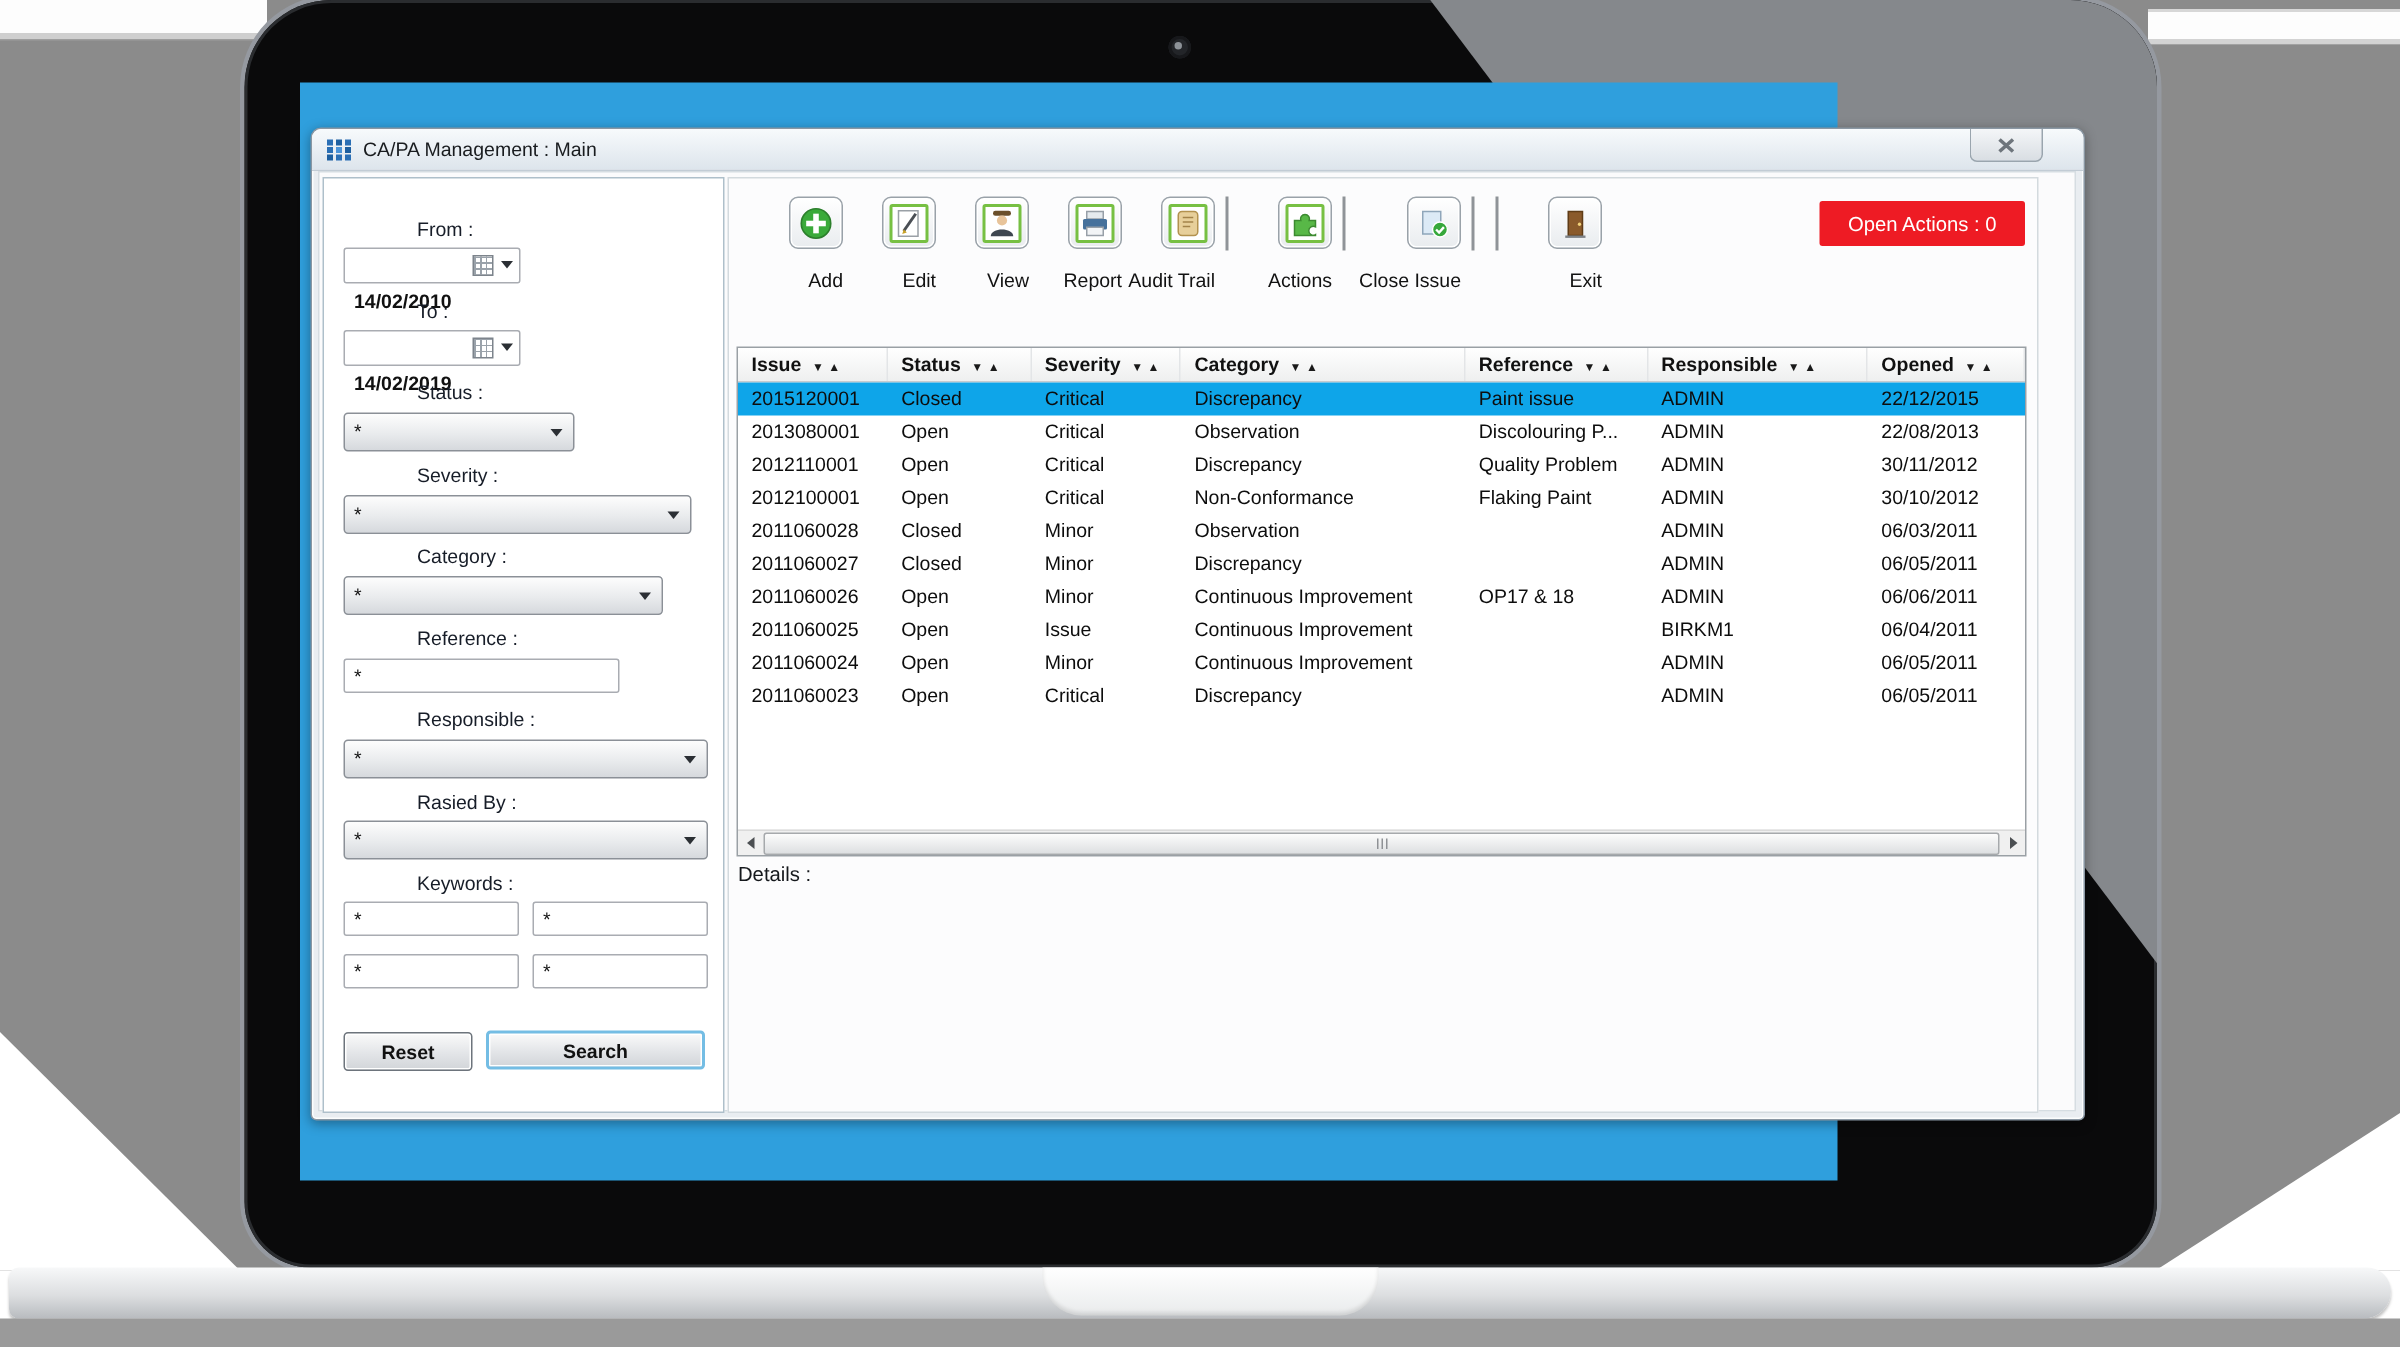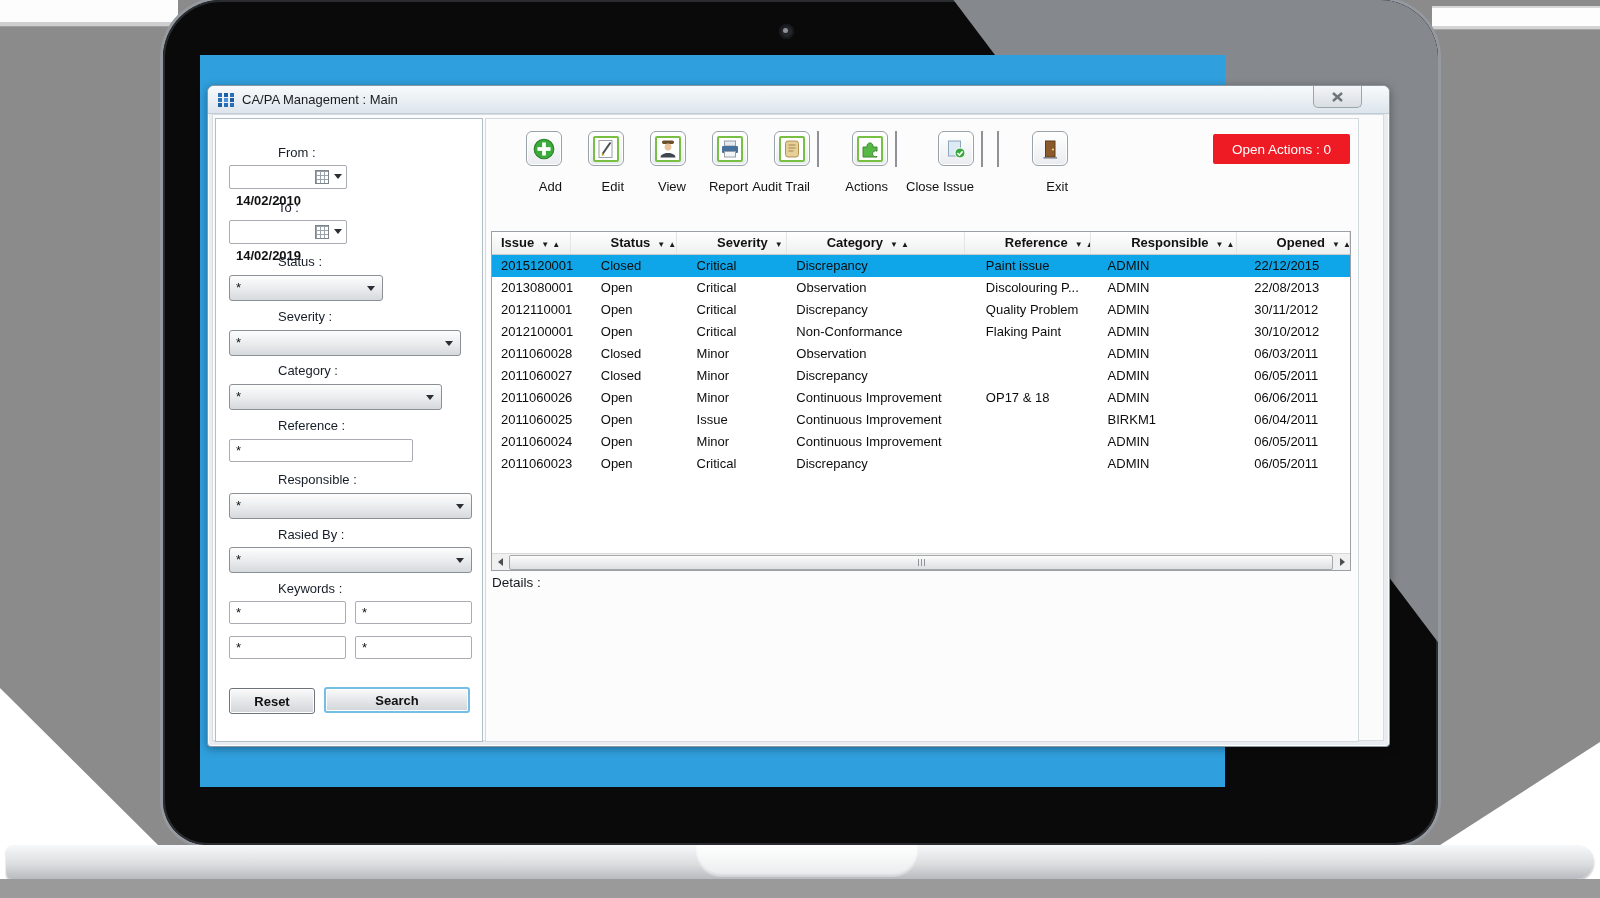--- a/index.html
+++ b/index.html
@@ -92,21 +92,21 @@
   .tb-btn.framed svg{border:2px solid #77c043;border-radius:2px;background:#fff;}
   .tb-label{margin-top:13px;font-size:13px;line-height:15px;color:#121212;text-align:center;}
   .tb-sep{width:2px;height:36px;background:#8f9398;margin:0 7px;flex:none;}
   .open-actions{position:absolute;right:8px;top:15px;width:137px;height:30px;background:#ee1b24;
     border:none;border-radius:2px;color:#fff;font-size:13.5px;font-family:inherit;cursor:pointer;}
 
   
   .issues-table{position:absolute;left:5px;top:112px;width:860px;height:340px;background:#fff;
     border:1px solid #9aa0a5;box-sizing:border-box;}
   .thead{display:flex;height:22px;background:linear-gradient(#ffffff,#eeefef);
-    border-bottom:1px solid #c8cbce;gap:31px;}
+    border-bottom:1px solid #c8cbce;}
   .th{box-sizing:border-box;padding-left:9px;font-size:13px;font-weight:600;color:#111;
     line-height:22px;border-right:1px solid #e3e5e7;cursor:pointer;white-space:nowrap;overflow:hidden;}
   .sort{font-size:8px;color:#1a1a1a;margin-left:7px;letter-spacing:2px;}
   .tr{display:flex;height:22px;cursor:pointer;}
   .tr.selected{background:#0ea5e9;}
   .td{box-sizing:border-box;padding-left:9px;font-size:13px;color:#0d0d0d;line-height:22px;
     white-space:nowrap;overflow:hidden;}
   .col0{width:100px;}.col1{width:96px;}.col2{width:100px;}.col3{width:190px;}
   .col4{width:122px;}.col5{width:147px;}.col6{width:105px;}
   .hscroll{position:absolute;left:0;right:0;bottom:0;height:16px;background:#f0f0f0;

